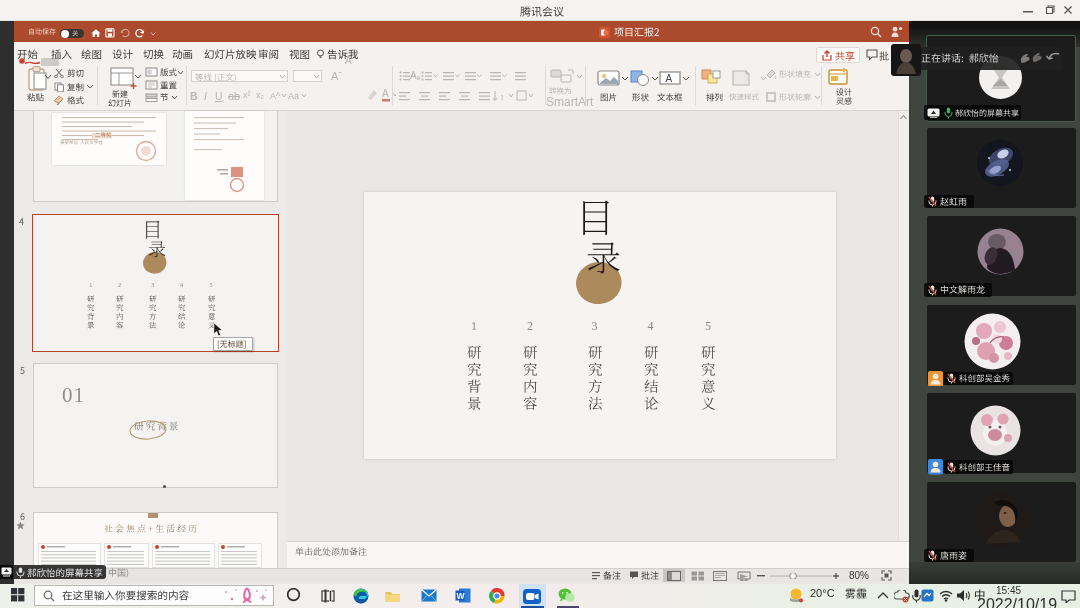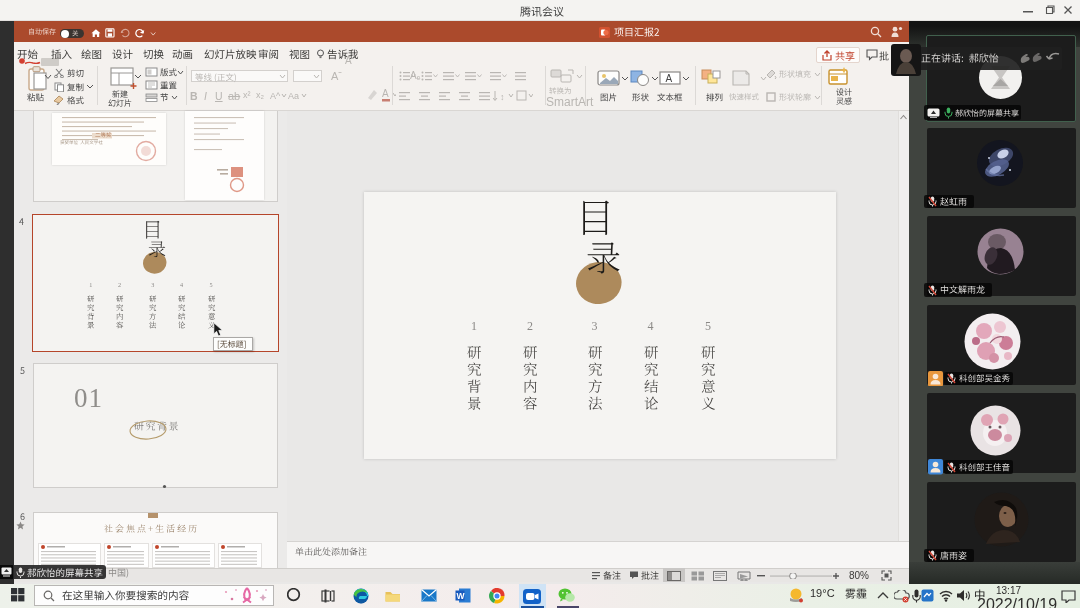--- a/index.html
+++ b/index.html
@@ -833,21 +833,21 @@
         <use href="#s9898" x="2338" y="880"></use>
         <use href="#s5d" x="3338" y="880"></use>
       </g>
     </svg>
     <div style="position:absolute;left:33px;top:363px;width:245px;height:125px;background:#f4f3f1;border:1px solid #cfcdcb"></div>
     <svg style="position:absolute;left:20px;top:366px;overflow:visible" width="5" height="11">
       <g transform="scale(0.009)" fill="#555555">
         <use href="#s35" x="0" y="880"></use>
       </g>
     </svg>
-    <div style="position:absolute;left:74px;top:385px;font-size:27px;color:#8f8d8a;font-family:'Liberation Sans',sans-serif;line-height:1;font-family:'Liberation Serif',serif;letter-spacing:1px">01</div>
+    <div style="position:absolute;left:62px;top:385px;font-size:21px;color:#8f8d8a;font-family:'Liberation Sans',sans-serif;line-height:1;font-family:'Liberation Serif',serif;letter-spacing:1px">01</div>
     <svg style="position:absolute;left:134px;top:421px;overflow:visible" width="46" height="12">
       <g transform="scale(0.01)" fill="#6a6865">
         <use href="#l7814" x="0" y="880"></use>
         <use href="#l7a76" x="1150" y="880"></use>
         <use href="#l80cc" x="2300" y="880"></use>
         <use href="#l666f" x="3450" y="880"></use>
       </g>
     </svg>
     <svg style="position:absolute;left:128px;top:419px;" width="42" height="22" viewBox="0 0 42 22">
       <ellipse cx="20" cy="11" rx="18" ry="9" fill="none" stroke="#b59b6b" stroke-width="1.1" transform="rotate(-4 20 11)"></ellipse>
@@ -1163,21 +1163,21 @@
       <circle cx="9" cy="4.8" r="0.9" fill="#fff"></circle>
       <ellipse cx="12" cy="9.5" rx="4.8" ry="4.2" fill="#b5e8a8"></ellipse>
       <path d="M3 10.5 l-1 3 l3 -1.6 Z" fill="#51c332"></path>
     </svg>
     <div style="position:absolute;left:557px;top:605.5px;width:22px;height:2.5px;background:#4a4668"></div>
     <svg style="position:absolute;left:787px;top:587px;" width="18" height="17" viewBox="0 0 18 17">
       <circle cx="9" cy="7" r="5.5" fill="#f5b82e"></circle>
       <path d="M3 11 q6 3 12 0 l0 3 q-6 2 -12 0 Z" fill="#8a8886" opacity="0.8"></path>
       <circle cx="14" cy="13.5" r="2" fill="#d23f31"></circle>
     </svg>
-    <div style="position:absolute;left:810px;top:588px;font-size:11px;color:#2e2d2c;font-family:'Liberation Sans',sans-serif;line-height:1;">19°C</div>
+    <div style="position:absolute;left:810px;top:588px;font-size:11px;color:#2e2d2c;font-family:'Liberation Sans',sans-serif;line-height:1;">20°C</div>
     <svg style="position:absolute;left:845px;top:588px;overflow:visible" width="22" height="13">
       <g transform="scale(0.011)" fill="#2e2d2c">
         <use href="#s96fe" x="0" y="880"></use>
         <use href="#s973e" x="1000" y="880"></use>
       </g>
     </svg>
     <svg style="position:absolute;left:876px;top:591px;" width="14" height="10" viewBox="0 0 14 10">
       <path d="M2 7 L7 2 L12 7" fill="none" stroke="#3a3a3a" stroke-width="1.4"></path>
     </svg>
     <svg style="position:absolute;left:894px;top:590px;" width="16" height="13" viewBox="0 0 16 13">
@@ -1199,21 +1199,21 @@
     </svg>
     <svg style="position:absolute;left:956px;top:589px;" width="14" height="13" viewBox="0 0 14 13">
       <path d="M1 4.5 h3 l4 -3.5 v11 l-4 -3.5 h-3 Z" fill="#2e2d2c"></path>
       <path d="M10 4 a4.5 4.5 0 0 1 0 5 M12 2.5 a7 7 0 0 1 0 8" fill="none" stroke="#2e2d2c" stroke-width="1.1"></path>
     </svg>
     <svg style="position:absolute;left:974px;top:588.5px;overflow:visible" width="12" height="14">
       <g transform="scale(0.0115)" fill="#1d1c1b">
         <use href="#s4e2d" x="0" y="880"></use>
       </g>
     </svg>
-    <div style="position:absolute;left:996px;top:585.5px;font-size:10px;color:#2e2d2c;font-family:'Liberation Sans',sans-serif;line-height:1;">13:17</div>
+    <div style="position:absolute;left:996px;top:585.5px;font-size:10px;color:#2e2d2c;font-family:'Liberation Sans',sans-serif;line-height:1;">15:45</div>
     <div style="position:absolute;left:977px;top:596.5px;font-size:16px;color:#2e2d2c;font-family:'Liberation Sans',sans-serif;line-height:1;">2022/10/19</div>
     <svg style="position:absolute;left:1061px;top:590px;" width="15" height="13" viewBox="0 0 15 13">
       <path d="M1 1 h13 v9 h-6 l-3 3 v-3 h-4 Z" fill="none" stroke="#3a3a3a" stroke-width="1.2"></path>
     </svg>
     <div style="position:absolute;left:909px;top:21px;width:171px;height:563px;background:#40443f"></div>
     <div style="position:absolute;left:909px;top:21px;width:171px;height:26px;background:linear-gradient(180deg,#131313 20%,#2e322e 100%)"></div>
     <div style="position:absolute;left:926px;top:35px;width:150px;height:87px;background:#1c1c1c;border:1px solid #41604d;border-radius:2px"></div>
     <svg style="position:absolute;left:978px;top:55px;" width="45" height="45" viewBox="0 0 45 45">
       <circle cx="22.5" cy="22.5" r="21.5" fill="#f2f1ef"></circle>
       <path d="M13 11 H32 L24 22.5 L32 34 H13 L21 22.5 Z" fill="#c2c0be" opacity="0.9"></path>

